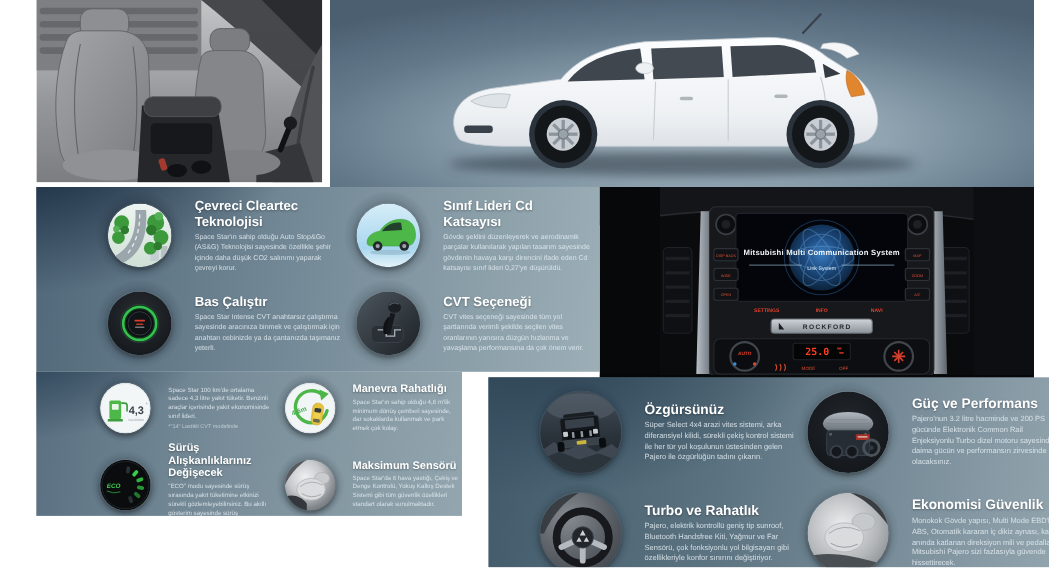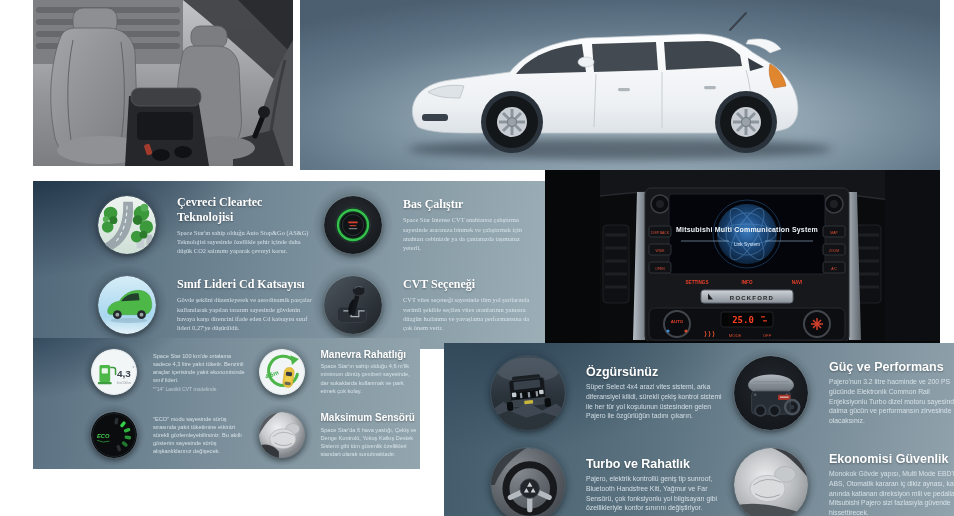--- a/index.html
+++ b/index.html
@@ -8,24 +8,24 @@
   .photo,.panel{position:absolute;overflow:hidden;}
   svg{display:block;}
 
   
   #seats-photo{left:33px;top:0;width:260px;height:166px;}
   #car-photo{left:300px;top:0;width:640px;height:170px;}
   #dash-photo{left:545px;top:170px;width:395px;height:175px;text-align:right;}
 
   
   .panel{color:#fff;}
-  #panel-eco{left:33px;top:181px;width:512px;height:168px;
+  #panel-eco{left:33px;top:170px;width:512px;height:168px;
     background:
       radial-gradient(430px 260px at -2% -32%, #0c1e33 0%, rgba(12,30,51,0) 58%),
-      linear-gradient(97deg,#51687a 0%,#6f8593 40%,#8ca0aa 78%,#9cafb7 100%); font-family: Liberation Serif, serif;}
+      linear-gradient(97deg,#51687a 0%,#6f8593 40%,#8ca0aa 78%,#9cafb7 100%);}
   #panel-fuel{left:33px;top:338px;width:387px;height:131px;
     background:
       radial-gradient(300px 190px at -4% -40%, #152c42 0%, rgba(21,44,66,0) 60%),
       linear-gradient(97deg,#5a7081 0%,#788d99 45%,#93a6af 100%);}
   #panel-pajero{left:444px;top:343px;width:512px;height:173px;
     background:
       radial-gradient(420px 240px at 10% -20%, #2c4254 0%, rgba(44,66,84,0) 60%),
       linear-gradient(100deg,#415a6a 0%,#5b7280 40%,#7e929e 75%,#95a7b0 100%); padding-left: 20px;}
 
   .panel-grid{display:grid;grid-template-columns:1fr 1fr;grid-template-rows:1fr 1fr;
@@ -208,66 +208,66 @@
         <div class="f-text">
           <div class="f-title">Çevreci Cleartec Teknolojisi</div>
           <div class="f-desc">Space Star'ın sahip olduğu Auto Stop&amp;Go (AS&amp;G) Teknolojisi sayesinde özellikle şehir içinde daha düşük CO2 salınımı yaparak çevreyi korur.</div>
         </div>
       </div>
       <div class="feature">
         <div class="icon-halo">
           <div class="feature-icon">
             <svg width="100%" height="100%" viewBox="0 0 60 60">
               <defs>
+                  <linearGradient id="gAeroSky" x1="0" y1="0" x2="0" y2="1">
+                    <stop offset="0" stop-color="#d6edf8"></stop>
+                    <stop offset=".7" stop-color="#a8d7ef"></stop>
+                    <stop offset="1" stop-color="#e6f3f9"></stop>
+                  </linearGradient>
+                </defs>
+              <circle cx="30" cy="30" r="30" fill="url(#gAeroSky)"></circle>
+              <ellipse cx="32" cy="46" rx="19" ry="2.5" fill="#8fb3c7" opacity=".6"></ellipse>
+              <path d="M10,37 C10,31 15,27 22,26 C27,18 36,14 44,15 C51,16 54,20 55,25 C56,29 56,33 54,36 C53,39 49,40 45,40 L15,40 C12,40 10,39 10,37 Z" fill="#4db848" stroke="#3c9a3c" stroke-width=".5"></path>
+              <path d="M24,26 C28,20 35,17 42,18 L43,25 Z" fill="#22402c"></path>
+              <circle cx="20" cy="40" r="4.5" fill="#23282c"></circle>
+                <circle cx="45" cy="40" r="4.5" fill="#23282c"></circle>
+              <circle cx="20" cy="40" r="2" fill="#9aa2a8"></circle>
+                <circle cx="45" cy="40" r="2" fill="#9aa2a8"></circle>
+            </svg>
+          </div>
+        </div>
+        <div class="f-text">
+          <div class="f-title">Sınıf Lideri Cd Katsayısı</div>
+          <div class="f-desc">Gövde şeklini düzenleyerek ve aerodinamik parçalar kullanılarak yapılan tasarım sayesinde gövdenin havaya karşı direncini ifade eden Cd katsayısı sınıf lideri 0,27'ye düşürüldü.</div>
+        </div>
+      </div>
+      <div class="feature">
+        <div class="icon-halo">
+          <div class="feature-icon">
+            <svg width="100%" height="100%" viewBox="0 0 60 60">
+              <defs>
                   <radialGradient id="gStartBg" cx="50%" cy="40%" r="70%">
                     <stop offset="0" stop-color="#2b3036"></stop>
                     <stop offset="1" stop-color="#121518"></stop>
                   </radialGradient>
                 </defs>
               <circle cx="30" cy="30" r="30" fill="url(#gStartBg)"></circle>
               <circle cx="30" cy="30" r="18" fill="#0e1013" stroke="#2c3137" stroke-width="1"></circle>
               <circle cx="30" cy="30" r="15.5" fill="none" stroke="#1e7a33" stroke-width="5" opacity=".35"></circle>
               <circle cx="30" cy="30" r="15.5" fill="none" stroke="#35c24e" stroke-width="2.4"></circle>
               <circle cx="30" cy="30" r="11" fill="#111417" stroke="#383e44" stroke-width=".8"></circle>
               <rect x="25" y="26.5" width="10" height="1.6" rx=".8" fill="#d8402e"></rect>
               <rect x="26.5" y="30" width="7" height="1.4" rx=".7" fill="#d8402e" opacity=".85"></rect>
               <rect x="25.5" y="33" width="9" height="1.4" rx=".7" fill="#b5b9bd" opacity=".6"></rect>
             </svg>
           </div>
         </div>
         <div class="f-text">
           <div class="f-title">Bas Çalıştır</div>
           <div class="f-desc">Space Star Intense CVT anahtarsız çalıştırma sayesinde aracınıza binmek ve çalıştırmak için anahtarı cebinizde ya da çantanızda taşımanız yeterli.</div>
-        </div>
-      </div>
-      <div class="feature">
-        <div class="icon-halo">
-          <div class="feature-icon">
-            <svg width="100%" height="100%" viewBox="0 0 60 60">
-              <defs>
-                  <linearGradient id="gAeroSky" x1="0" y1="0" x2="0" y2="1">
-                    <stop offset="0" stop-color="#d6edf8"></stop>
-                    <stop offset=".7" stop-color="#a8d7ef"></stop>
-                    <stop offset="1" stop-color="#e6f3f9"></stop>
-                  </linearGradient>
-                </defs>
-              <circle cx="30" cy="30" r="30" fill="url(#gAeroSky)"></circle>
-              <ellipse cx="32" cy="46" rx="19" ry="2.5" fill="#8fb3c7" opacity=".6"></ellipse>
-              <path d="M10,37 C10,31 15,27 22,26 C27,18 36,14 44,15 C51,16 54,20 55,25 C56,29 56,33 54,36 C53,39 49,40 45,40 L15,40 C12,40 10,39 10,37 Z" fill="#4db848" stroke="#3c9a3c" stroke-width=".5"></path>
-              <path d="M24,26 C28,20 35,17 42,18 L43,25 Z" fill="#22402c"></path>
-              <circle cx="20" cy="40" r="4.5" fill="#23282c"></circle>
-                <circle cx="45" cy="40" r="4.5" fill="#23282c"></circle>
-              <circle cx="20" cy="40" r="2" fill="#9aa2a8"></circle>
-                <circle cx="45" cy="40" r="2" fill="#9aa2a8"></circle>
-            </svg>
-          </div>
-        </div>
-        <div class="f-text">
-          <div class="f-title">Sınıf Lideri Cd Katsayısı</div>
-          <div class="f-desc">Gövde şeklini düzenleyerek ve aerodinamik parçalar kullanılarak yapılan tasarım sayesinde gövdenin havaya karşı direncini ifade eden Cd katsayısı sınıf lideri 0,27'ye düşürüldü.</div>
         </div>
       </div>
       <div class="feature">
         <div class="icon-halo">
           <div class="feature-icon">
             <svg width="100%" height="100%" viewBox="0 0 60 60">
               <defs>
                   <linearGradient id="gShiftBg" x1="0" y1="0" x2="1" y2="1">
                     <stop offset="0" stop-color="#4d565e"></stop>
                     <stop offset="1" stop-color="#1c2125"></stop>
@@ -460,20 +460,21 @@
                 </g>
                 <rect x="14" y="-2.2" width="8.5" height="4.4" rx="2" transform="rotate(70)" fill="#2a2f33"></rect>
                 <rect x="14" y="-2.2" width="8.5" height="4.4" rx="2" transform="rotate(-80)" fill="#2a2f33"></rect>
               </g>
               <text x="16" y="34" text-anchor="middle" font-size="7.5" font-weight="bold" font-style="italic" fill="#46d04f">ECO</text>
               <path d="M8,37 q8,4 16,1" stroke="#2f9e3c" stroke-width="1" fill="none"></path>
             </svg>
           </div>
         </div>
         <div class="f-text">
+          <div class="f-title">Sürüş Alışkanlıklarınız Değişecek</div>
           <div class="f-desc">"ECO" modu sayesinde sürüş sırasında yakıt tüketimine etkinizi sürekli gözlemleyebilirsiniz. Bu akıllı gösterim sayesinde sürüş alışkanlıklarınız değişecek.</div>
         </div>
       </div>
       <div class="feature">
         <div class="icon-halo">
           <div class="feature-icon">
             <svg width="100%" height="100%" viewBox="0 0 60 60">
               <defs>
                   <radialGradient id="gBag1" cx="40%" cy="35%" r="75%">
                     <stop offset="0" stop-color="#eff0f1"></stop>

